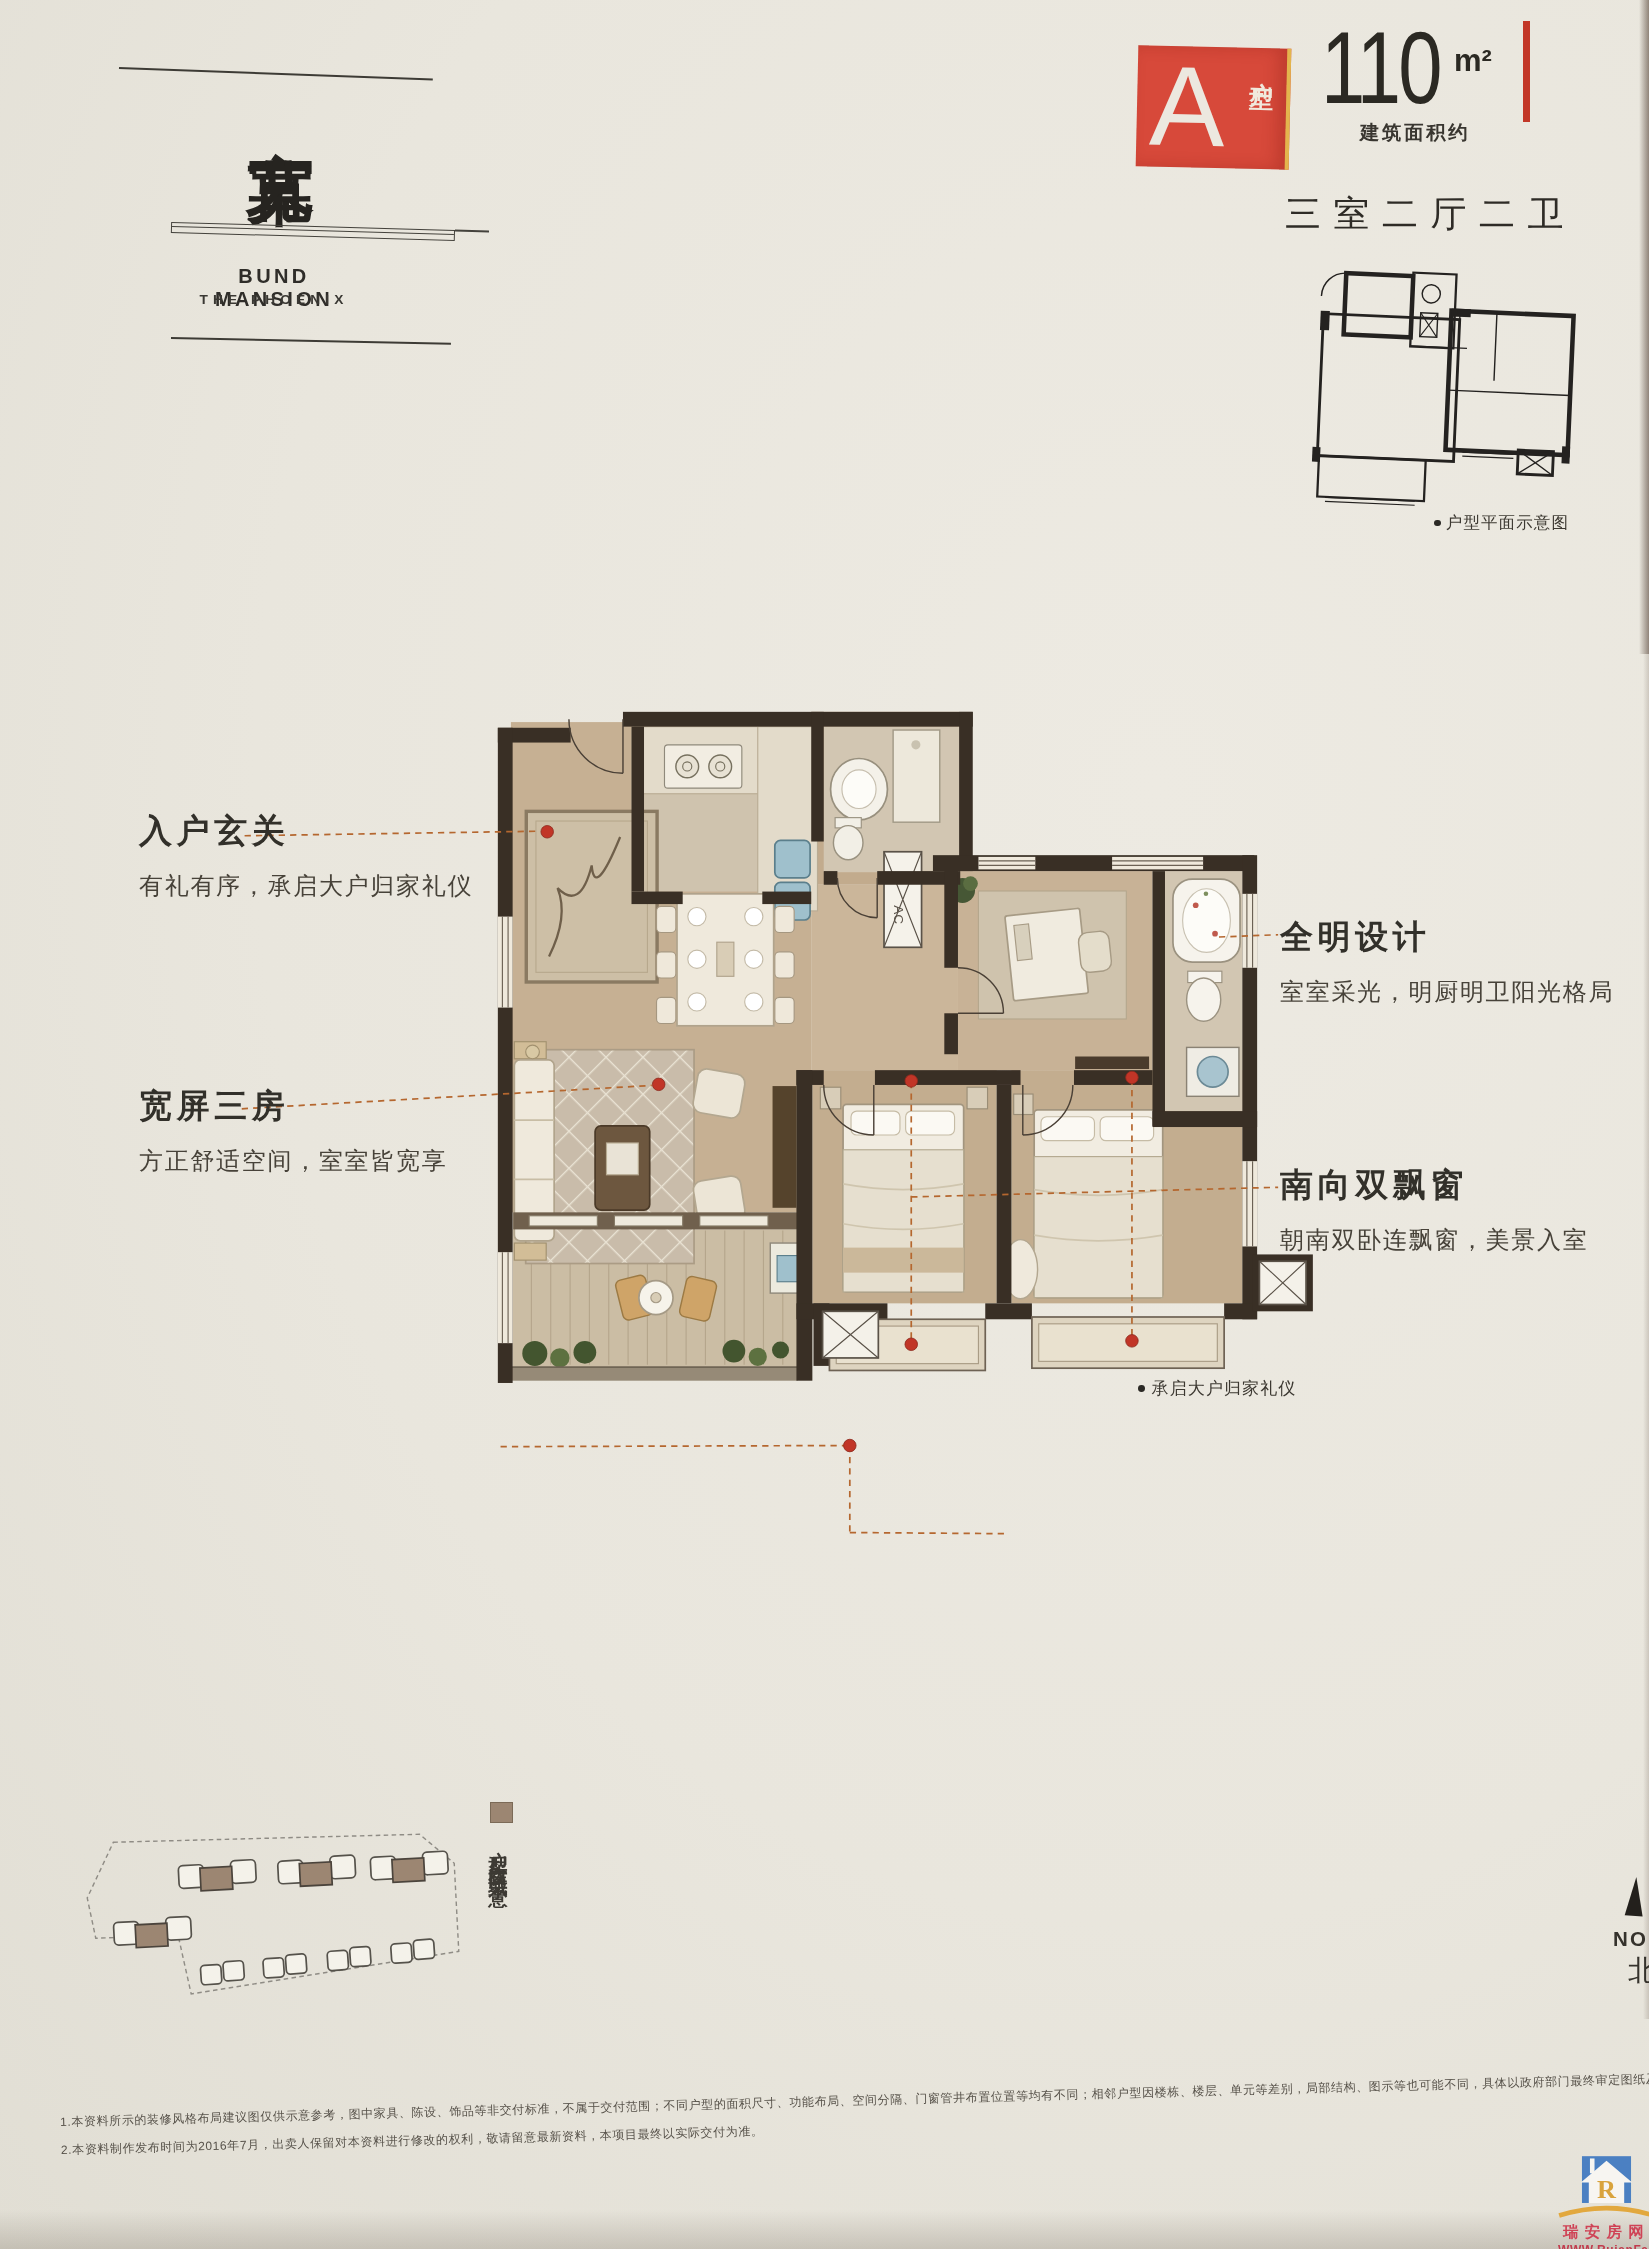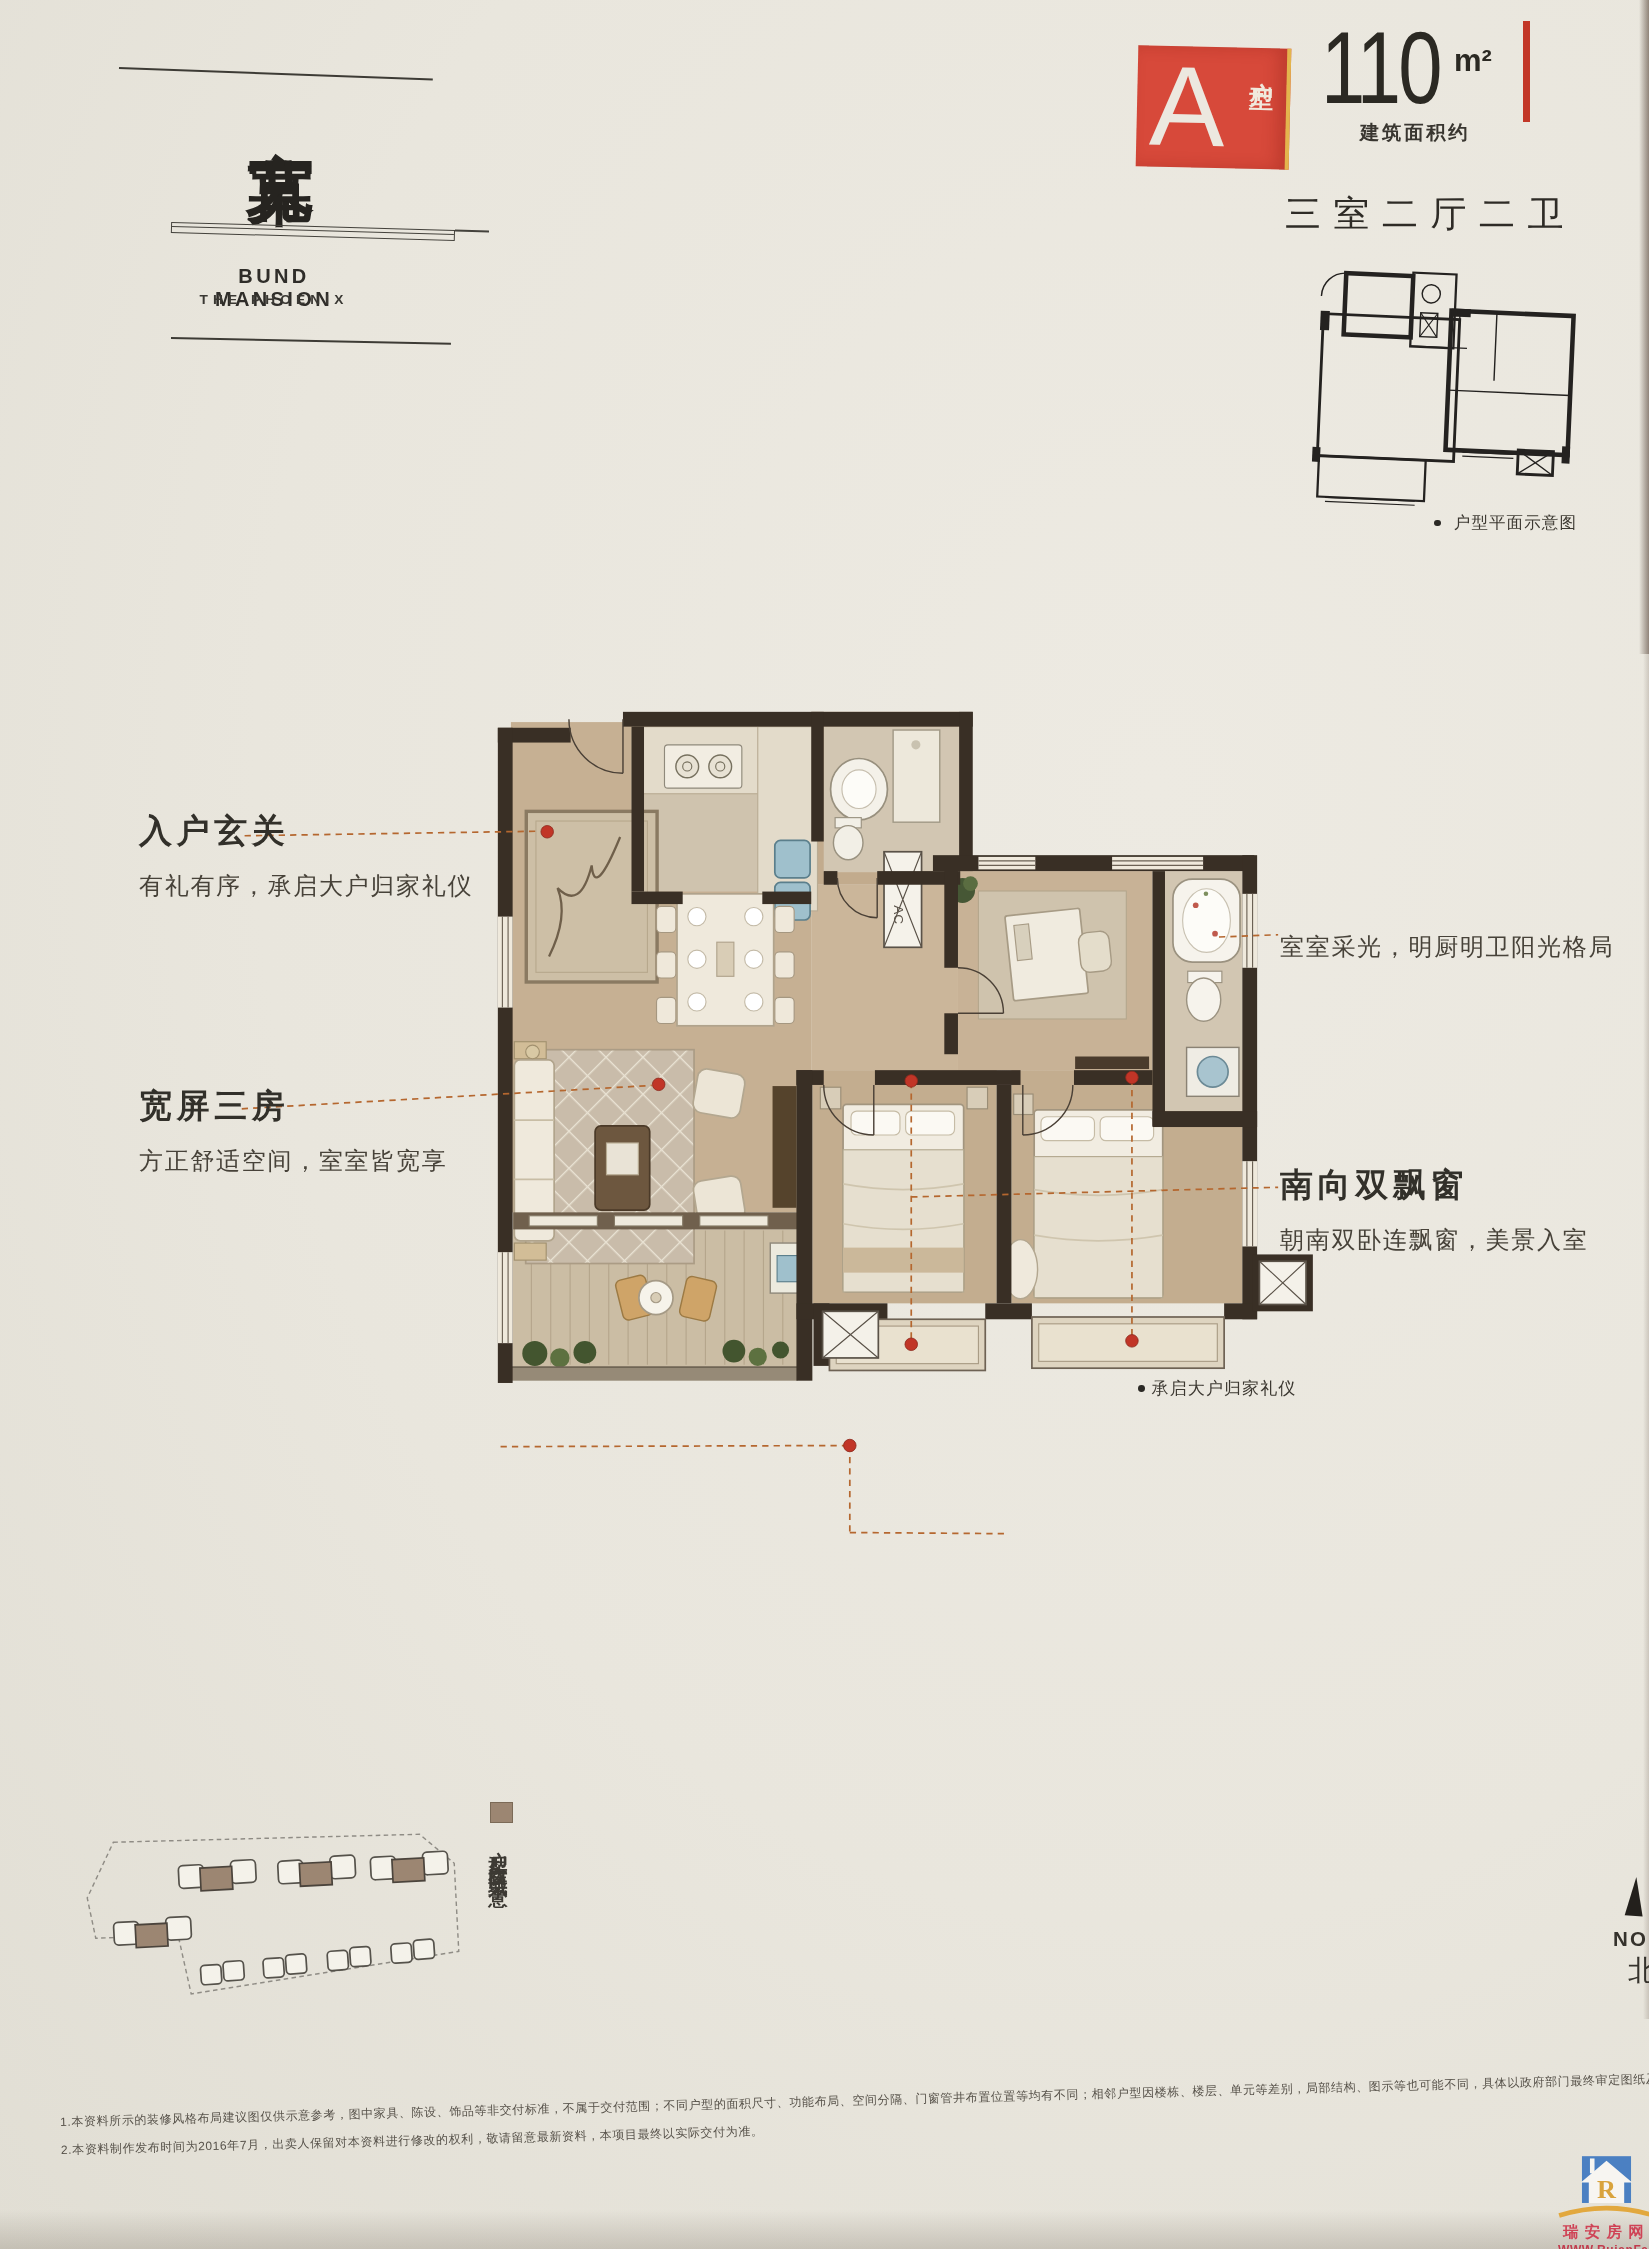--- a/index.html
+++ b/index.html
@@ -29,21 +29,21 @@
     border-right:4px solid #e3b54d;box-shadow:inset -8px 0 15px rgba(120,20,10,.25);transform:rotate(1.3deg);}
   .badge-letter{position:absolute;left:12.5px;top:2.3px;font-size:113px;line-height:117px;font-weight:400;color:#ece8df;}
   .badge-type{position:absolute;right:9px;top:15px;writing-mode:vertical-rl;font-size:24px;letter-spacing:4.6px;color:#f0e9dc;font-weight:600;}
   .badge-area{position:absolute;left:1321px;top:10.2px;}
   .area-num{display:inline-block;font-size:102px;font-weight:500;color:#2b2923;letter-spacing:-3.4px;transform:scaleX(.78);transform-origin:left top;}
   .area-unit{position:absolute;left:1454px;top:43px;font-size:31px;font-weight:600;color:#2b2923;}
   .badge-areanote{position:absolute;left:1360px;top:119px;font-size:19.3px;letter-spacing:2.8px;color:#393630;font-weight:600;}
   .badge-redbar{position:absolute;left:1523px;top:20.5px;width:7.4px;height:101px;background:#c23727;}
   .badge-layout{position:absolute;left:1285px;top:190px;font-size:36px;font-weight:500;letter-spacing:12.5px;color:#2e2b26;white-space:nowrap;}
   .mini-plan{position:absolute;left:1277px;top:259px;}
-  .mini-caption{position:absolute;left:1434px;top:512px;font-size:16.5px;color:#3c3831;letter-spacing:1.1px;display:flex;align-items:center;gap:13px;}
+  .mini-caption{position:absolute;left:1434px;top:512px;font-size:16.5px;color:#3c3831;letter-spacing:1.1px;display:flex;align-items:center;gap:5px;}
   .cap-dot{width:6.8px;height:6.8px;border-radius:50%;background:#2b2925;flex:none;}
 
   
   .callout{position:absolute;}
   .callout-title{font-size:33px;font-weight:700;color:#32302a;letter-spacing:4.6px;white-space:nowrap;}
   .callout-desc{margin-top:16px;font-size:24px;color:#474239;letter-spacing:1.7px;white-space:nowrap;}
   .c-entry{left:139px;top:809px;}
   .c-rooms{left:139px;top:1084px;}
   .c-bright{left:1280px;top:915px;}
   .c-bay{left:1280px;top:1163px;}
@@ -384,20 +384,21 @@
 
   <div class="callout c-entry">
     <div class="callout-title">入户玄关</div>
     <div class="callout-desc">有礼有序，承启大户归家礼仪</div>
   </div>
   <div class="callout c-rooms">
     <div class="callout-title">宽屏三房</div>
     <div class="callout-desc">方正舒适空间，室室皆宽享</div>
   </div>
   <div class="callout c-bright">
+    <div class="callout-title">全明设计</div>
     <div class="callout-desc">室室采光，明厨明卫阳光格局</div>
   </div>
   <div class="callout c-bay">
     <div class="callout-title">南向双飘窗</div>
     <div class="callout-desc">朝南双卧连飘窗，美景入室</div>
   </div>
 
   <div class="fp-caption">
     <span class="cap-dot"></span>
     <span>承启大户归家礼仪</span>

